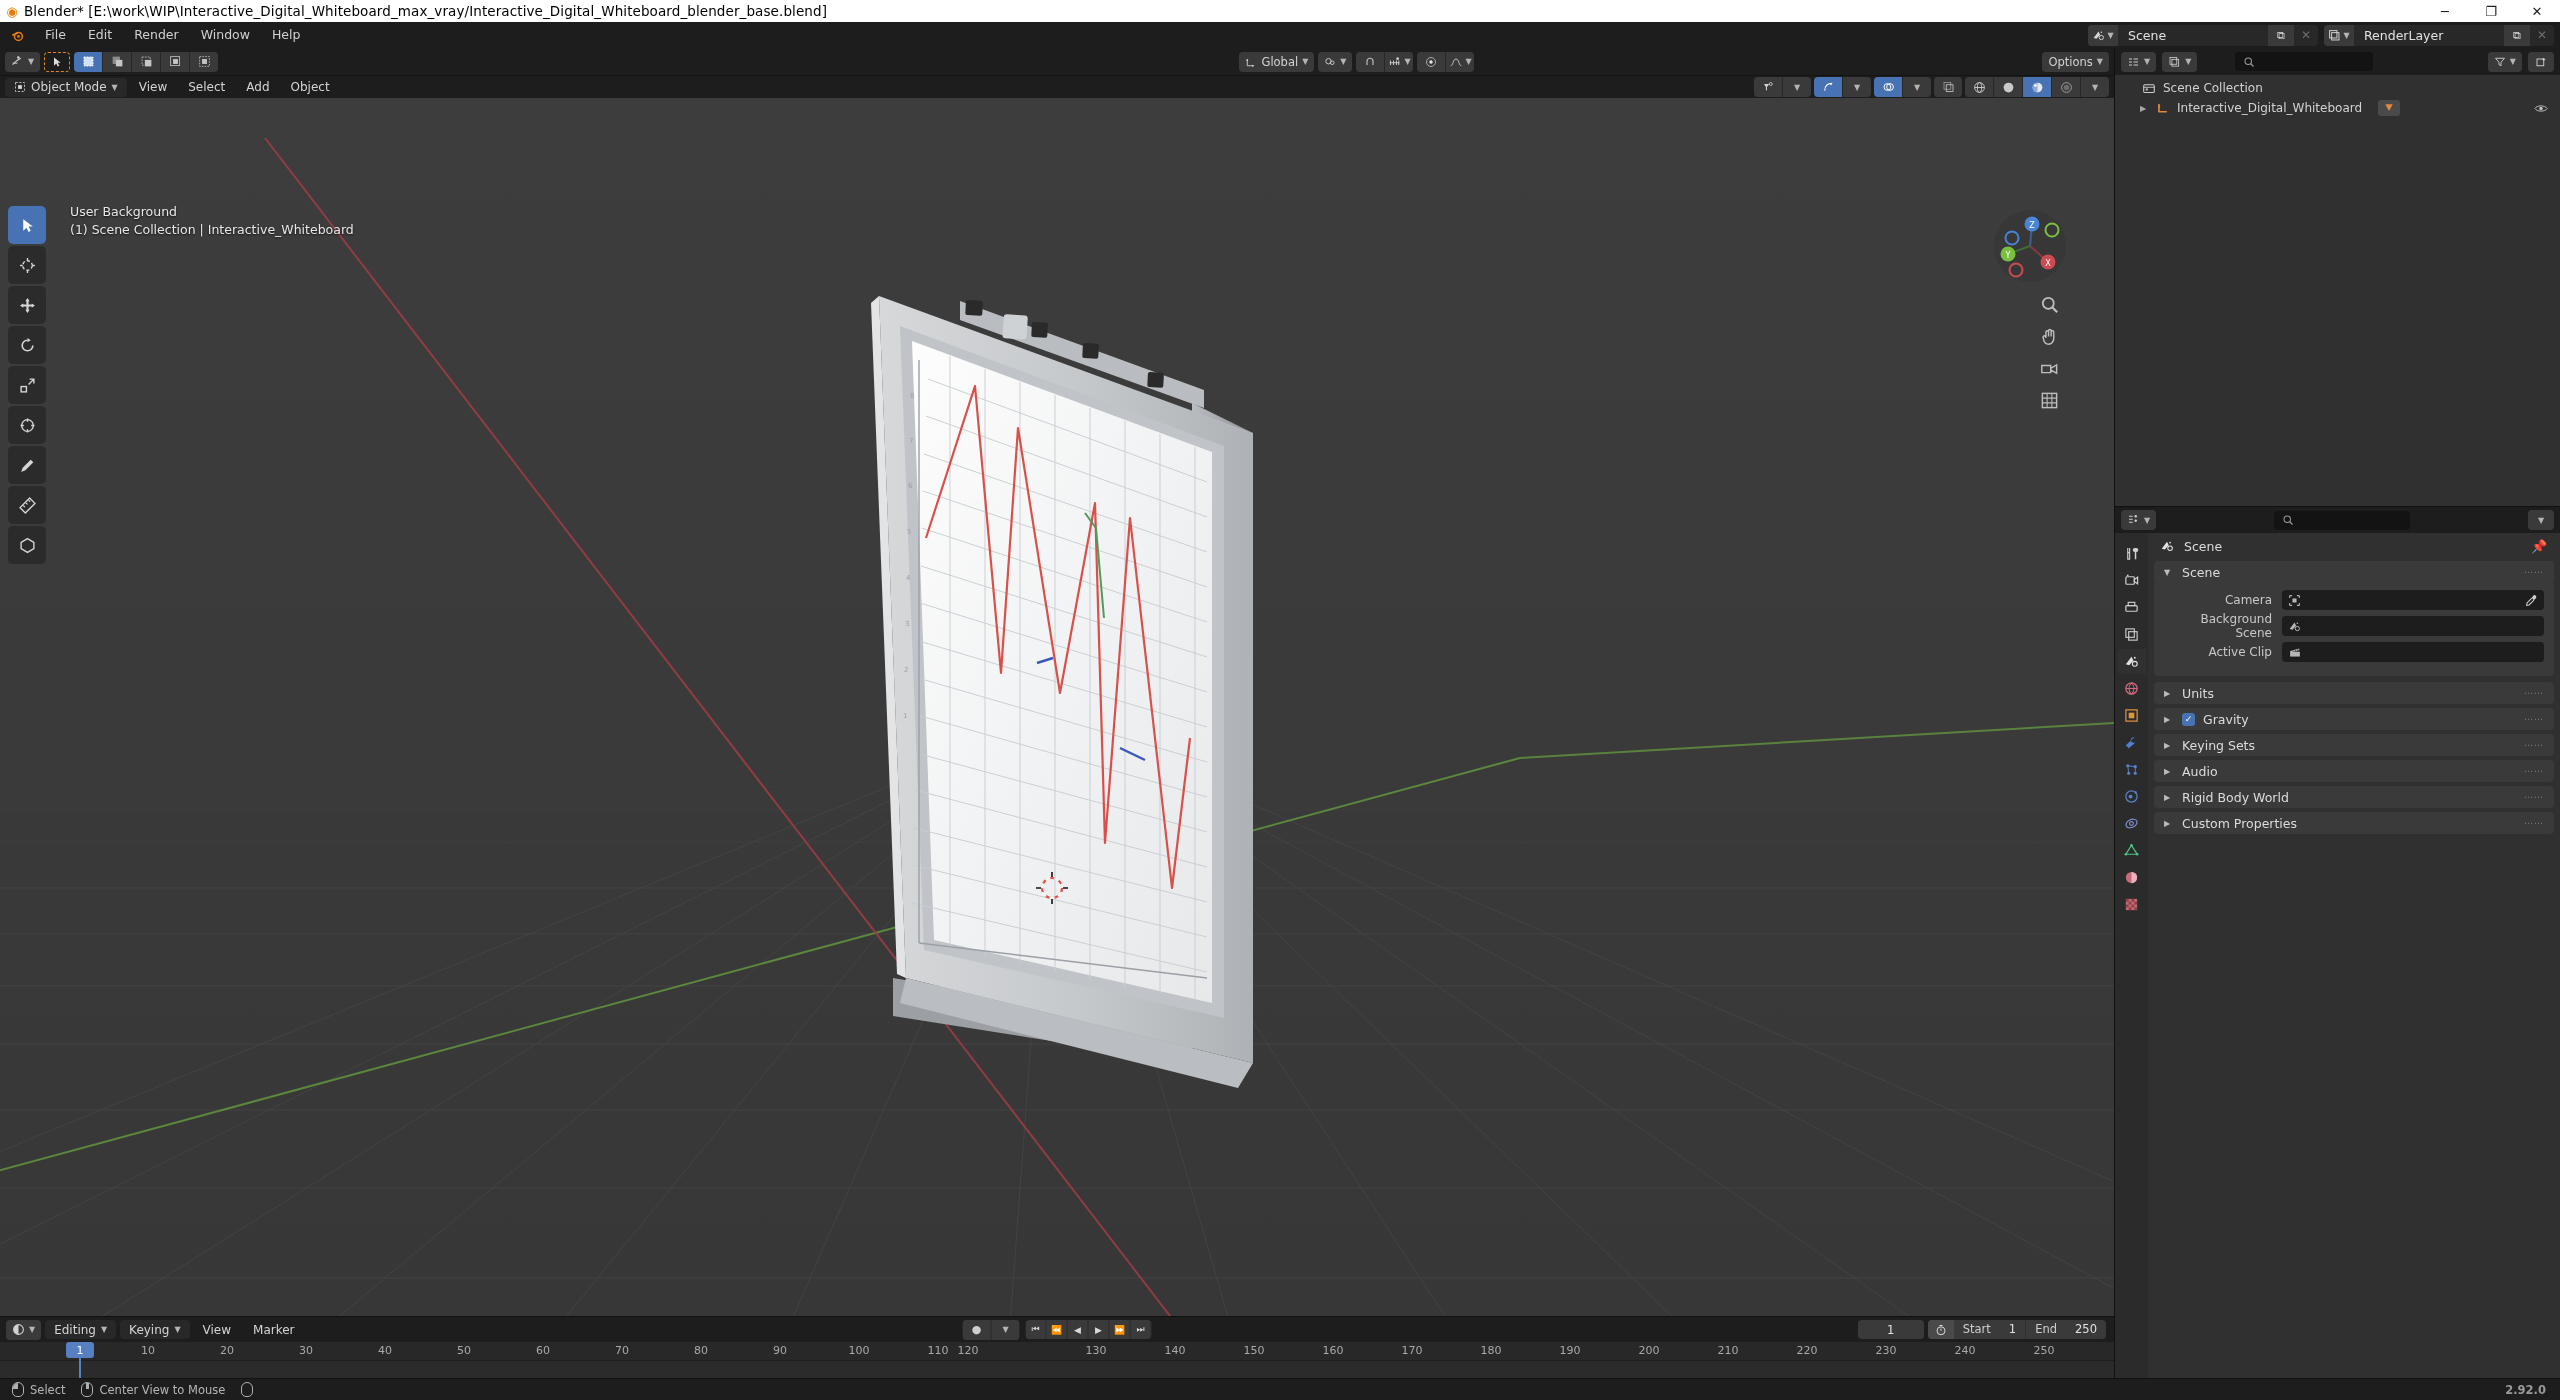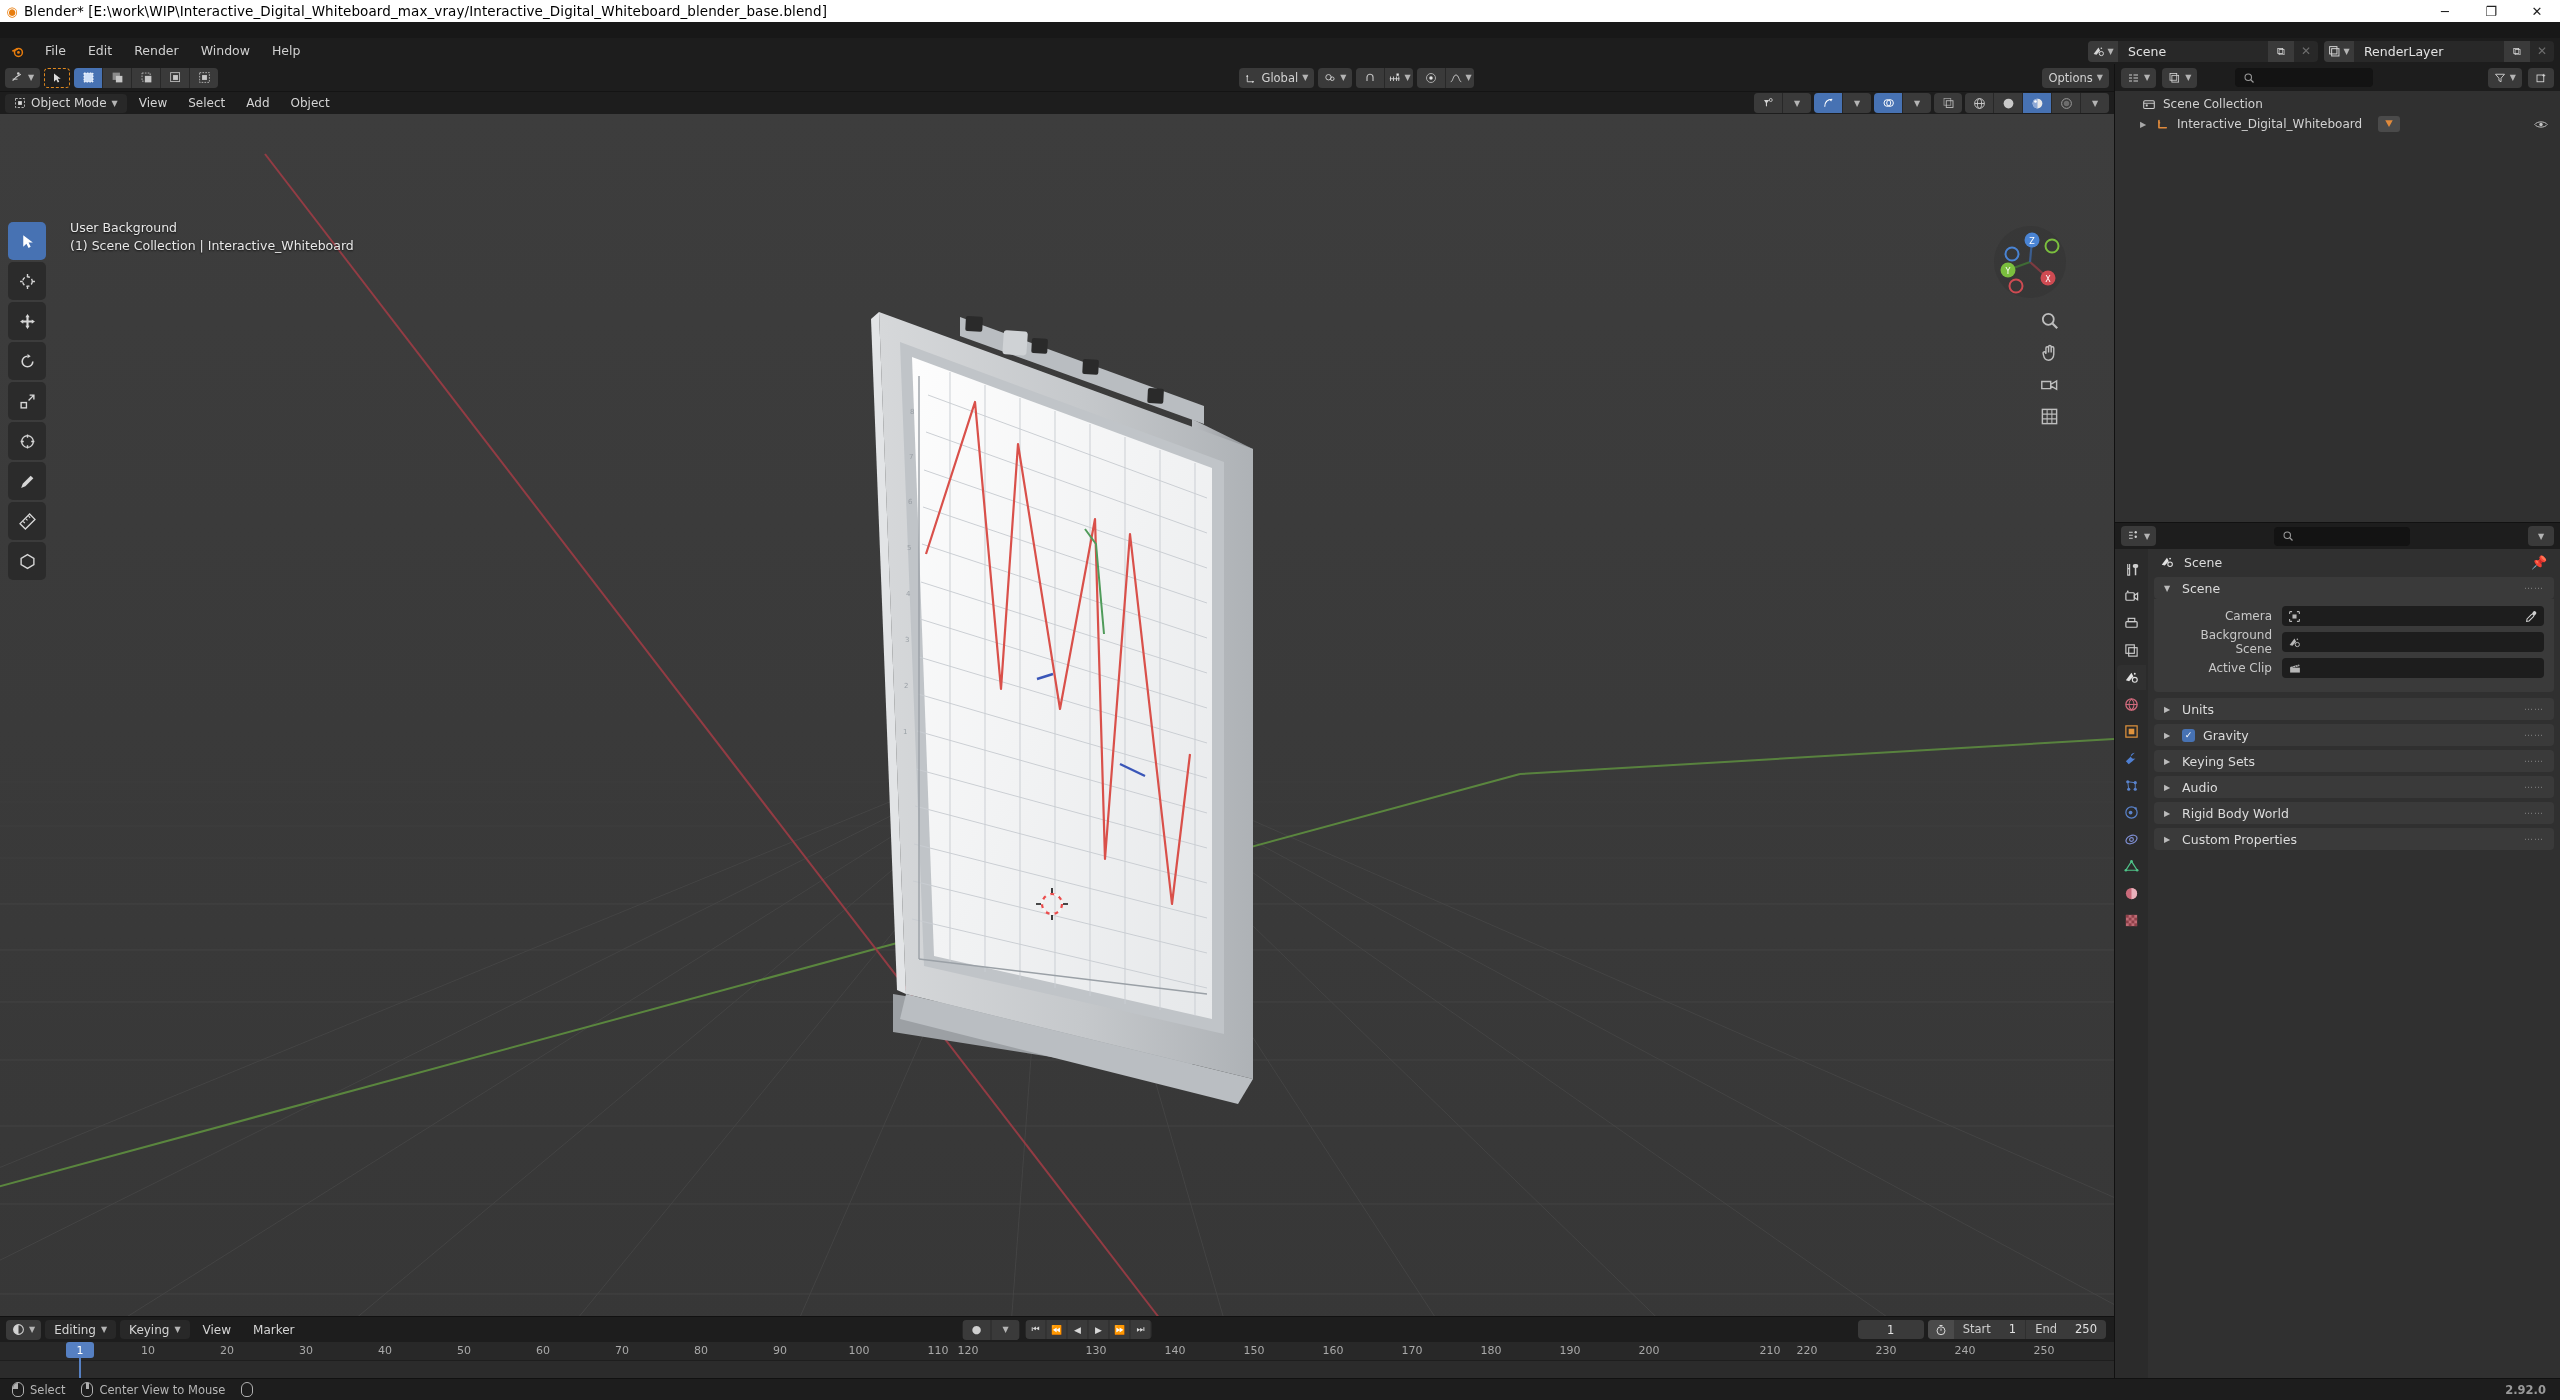--- a/index.html
+++ b/index.html
@@ -12,21 +12,21 @@
   .titlebar{ height:22px; background:#ffffff; color:#000; display:flex; align-items:center;
              font-size:13.5px; flex:0 0 22px; position:relative; }
   .titlebar .tlogo{ width:24px; text-align:center; font-size:13px; color:#e87d0d; }
   .title-text{ white-space:nowrap; letter-spacing:.1px; }
   .wbtns{ position:absolute; right:0; top:0; height:22px; display:flex; }
   .wbtn{ width:46px; height:22px; display:flex; align-items:center; justify-content:center;
          color:#222; font-size:13px; }
 
   
   .topbar{ height:26px; background:#1d1d1d; display:flex; align-items:stretch; flex:0 0 26px;
-           position:relative;margin-top:16px; }
+           position:relative; }
   .blogo{ width:34px; display:flex; align-items:center; justify-content:center; color:#e87d0d; font-size:14px;}
   .menus{ display:flex; align-items:center; }
   .menu{ padding:0 11px; height:26px; line-height:26px; font-size:12.5px; color:#d0d0d0; border-radius:3px;}
   .tabs{ display:flex; align-items:flex-end; margin-left:16px; }
   .tab{ padding:0 14px; height:21px; line-height:21px; font-size:12.5px; color:#9d9d9d;
         background:#232323; border-radius:5px 5px 0 0; margin-right:2px; }
   .tab.active{ background:#545454; color:#e9e9e9; }
   .tab.plus{ padding:0 11px; color:#c7c7c7; font-size:14px; }
   .top-right{ position:absolute; right:6px; top:2px; display:flex; align-items:center; gap:6px; height:22px;}
   .fieldgrp{ display:flex; align-items:center; height:21px; background:#282828; border-radius:4px; overflow:hidden;}
@@ -713,21 +713,21 @@
           <div class="tick" style="left:938px">110</div>
           <div class="tick" style="left:968px">120</div>
           <div class="tick" style="left:1096px">130</div>
           <div class="tick" style="left:1175px">140</div>
           <div class="tick" style="left:1254px">150</div>
           <div class="tick" style="left:1333px">160</div>
           <div class="tick" style="left:1412px">170</div>
           <div class="tick" style="left:1491px">180</div>
           <div class="tick" style="left:1570px">190</div>
           <div class="tick" style="left:1649px">200</div>
-          <div class="tick" style="left:1770px">210</div>
+          <div class="tick" style="left:1728px">210</div>
           <div class="tick" style="left:1807px">220</div>
           <div class="tick" style="left:1886px">230</div>
           <div class="tick" style="left:1965px">240</div>
           <div class="tick" style="left:2044px">250</div>
           <div class="playhead" style="left:79px">
             <div class="bub">1</div>
           </div>
         </div>
       </div>
     </div>

